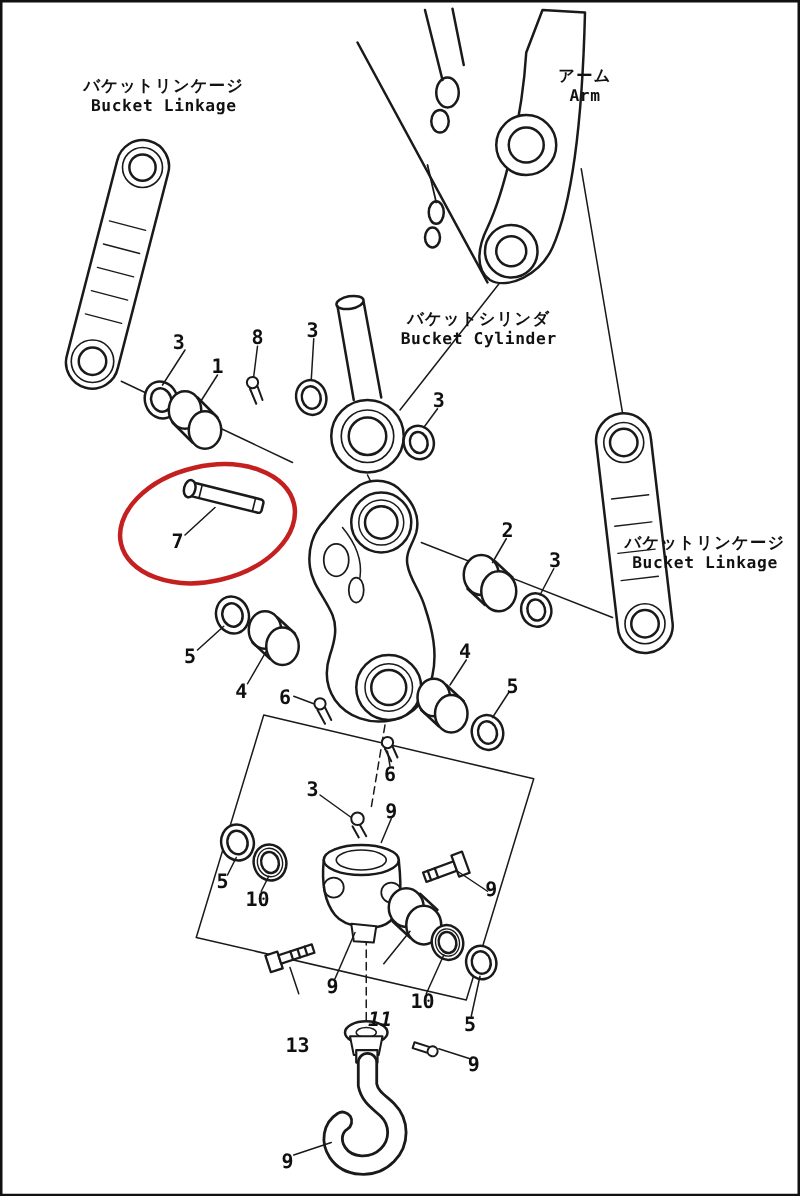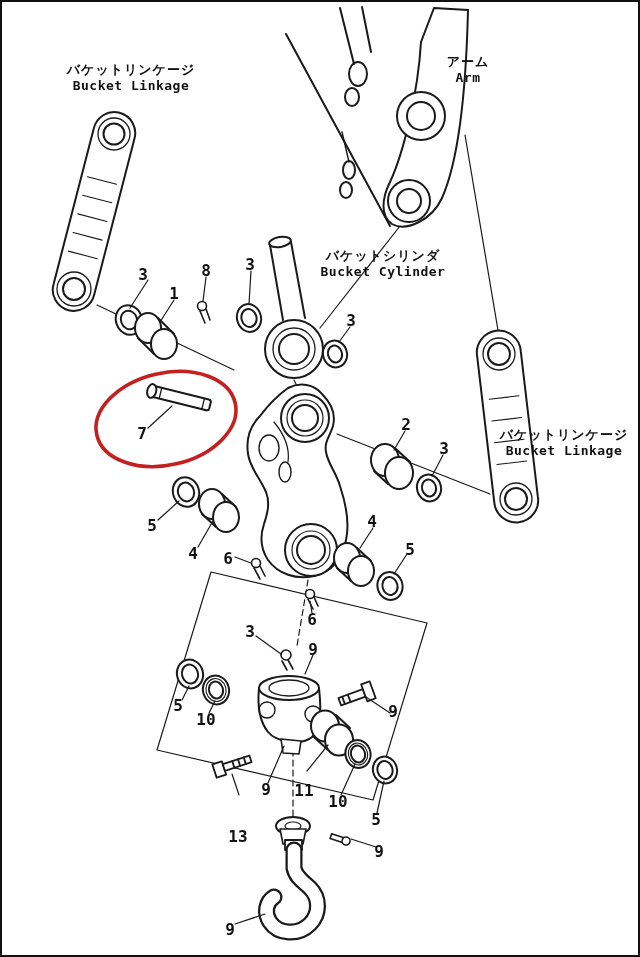--- a/index.html
+++ b/index.html
@@ -315,20 +315,20 @@
       <span class="part-num" style="left: 226px; top: 556px;">6</span>
       <span class="part-num" style="left: 370px; top: 519px;">4</span>
       <span class="part-num" style="left: 408px; top: 547px;">5</span>
       <span class="part-num" style="left: 310px; top: 617px;">6</span>
       <span class="part-num" style="left: 248px; top: 629px;">3</span>
       <span class="part-num" style="left: 311px; top: 647px;">9</span>
       <span class="part-num" style="left: 176px; top: 703px;">5</span>
       <span class="part-num" style="left: 204px; top: 717px;">10</span>
       <span class="part-num" style="left: 391px; top: 709px;">9</span>
       <span class="part-num" style="left: 264px; top: 787px;">9</span>
-      <span class="part-num" style="left: 302px; top: 788px;">11</span>
+      <span class="part-num" style="left: 302px; top: 813px; font-style: italic;">11</span>
       <span class="part-num" style="left: 236px; top: 834px;">13</span>
       <span class="part-num" style="left: 336px; top: 799px;">10</span>
       <span class="part-num" style="left: 374px; top: 817px;">5</span>
       <span class="part-num" style="left: 377px; top: 849px;">9</span>
       <span class="part-num" style="left: 228px; top: 927px;">9</span>
     </div>
 </div>
 
 </body></html>

